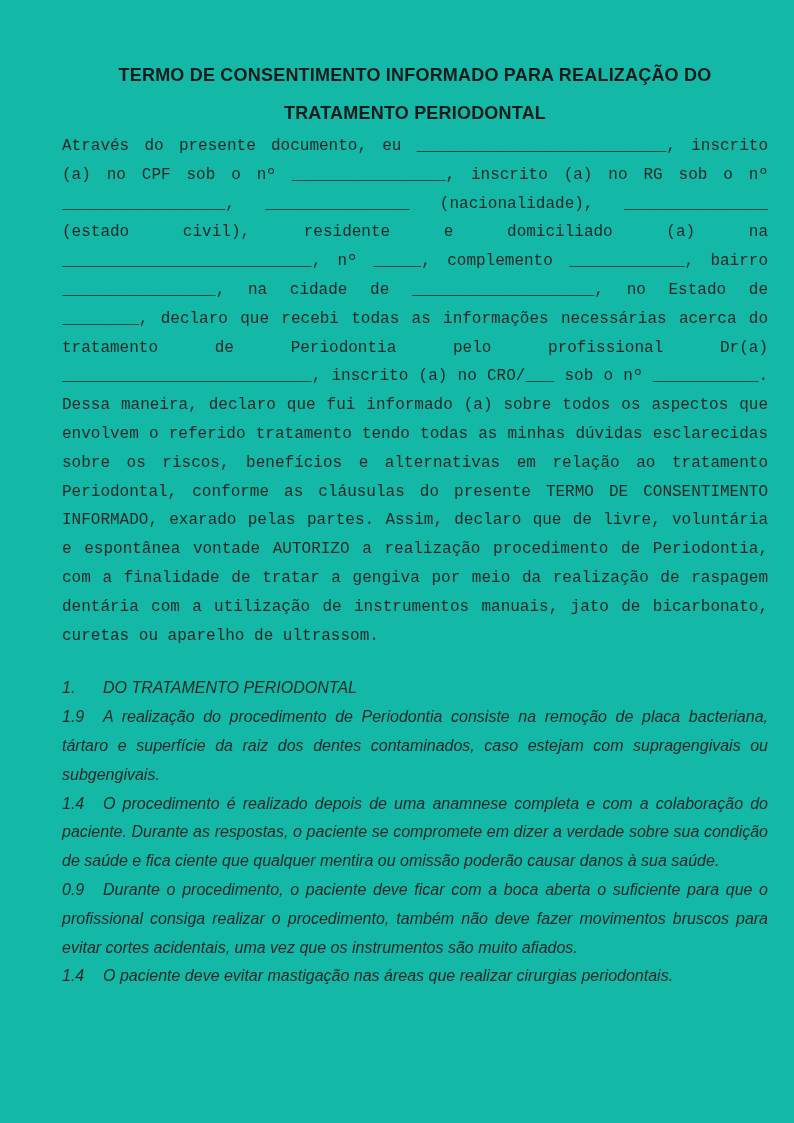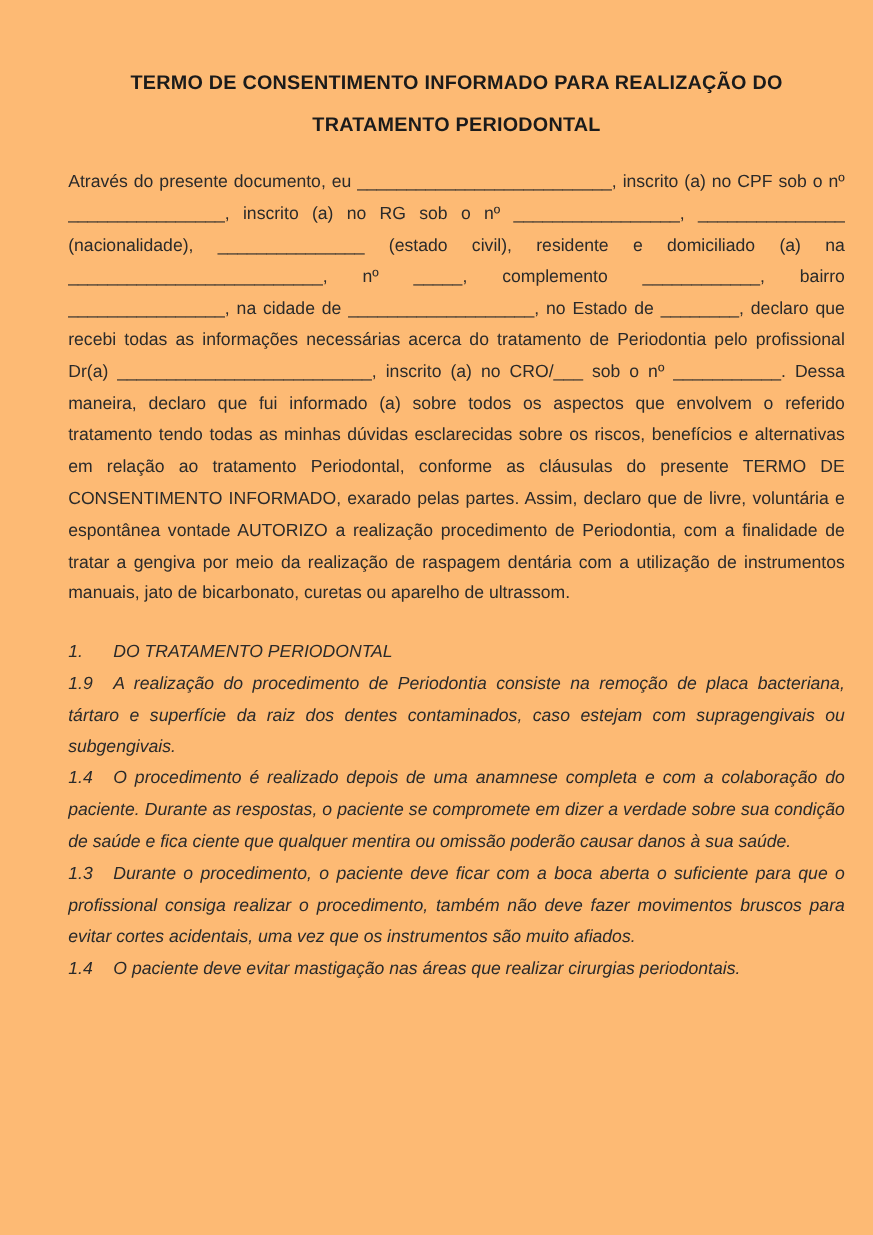--- a/index.html
+++ b/index.html
@@ -5,21 +5,21 @@
   html, body {
     margin: 0;
     padding: 0;
     background: #ffffff;
   }
   .page {
     position: relative;
     width: 794px;
     height: 1123px;
     margin: 0 auto;
-    background: #fdba74;
+    background: #14b8a6;
     box-sizing: border-box;
     padding: 56px 26px 0 62px;
     overflow: hidden;
     font-family: "Liberation Sans", "DejaVu Sans", sans-serif;
     color: #1f1f1f;
   }
   .title {
     margin: 0;
     font-size: 18px;
     font-weight: 700;
@@ -29,21 +29,21 @@
     letter-spacing: 0.2px;
   }
   .para {
     margin: 0;
     font-size: 16px;
     line-height: 28.8px;
     text-align: justify;
     color: #2a2a2a;
   }
   .intro {
-    margin-top: 20px;
+    font-family: Liberation Mono, monospace;
   }
   .clauses {
     margin-top: 24px;
   }
   .clause {
     margin: 0;
     font-size: 16px;
     line-height: 28.8px;
     text-align: justify;
     color: #2a2a2a;
@@ -65,19 +65,19 @@
 
   <div class="clauses">
 
     <p class="clause"><span class="num">1.</span><span>DO TRATAMENTO PERIODONTAL</span></p>
 
     <p class="clause"><span class="num">1.9</span><span>A realização do procedimento de Periodontia consiste na remoção de placa bacteriana, tártaro e superfície da raiz dos dentes contaminados, caso estejam com supragengivais ou subgengivais.</span></p>
 
 
     <p class="clause"><span class="num">1.4</span><span>O procedimento é realizado depois de uma anamnese completa e com a colaboração do paciente. Durante as respostas, o paciente se compromete em dizer a verdade sobre sua condição de saúde e fica ciente que qualquer mentira ou omissão poderão causar danos à sua saúde.</span></p>
 
-    <p class="clause"><span class="num">1.3</span><span>Durante o procedimento, o paciente deve ficar com a boca aberta o suficiente para que o profissional consiga realizar o procedimento, também não deve fazer movimentos bruscos para evitar cortes acidentais, uma vez que os instrumentos são muito afiados.</span></p>
+    <p class="clause"><span class="num">0.9</span><span>Durante o procedimento, o paciente deve ficar com a boca aberta o suficiente para que o profissional consiga realizar o procedimento, também não deve fazer movimentos bruscos para evitar cortes acidentais, uma vez que os instrumentos são muito afiados.</span></p>
 
     <p class="clause"><span class="num">1.4</span><span>O paciente deve evitar mastigação nas áreas que realizar cirurgias periodontais.</span></p>
 
   </div>
 
 </div>
 
 </body></html>

